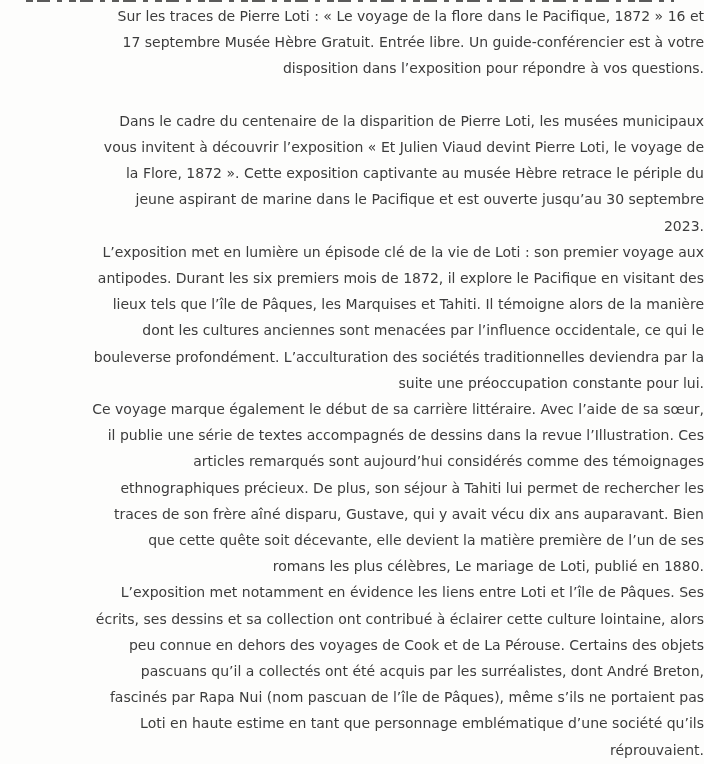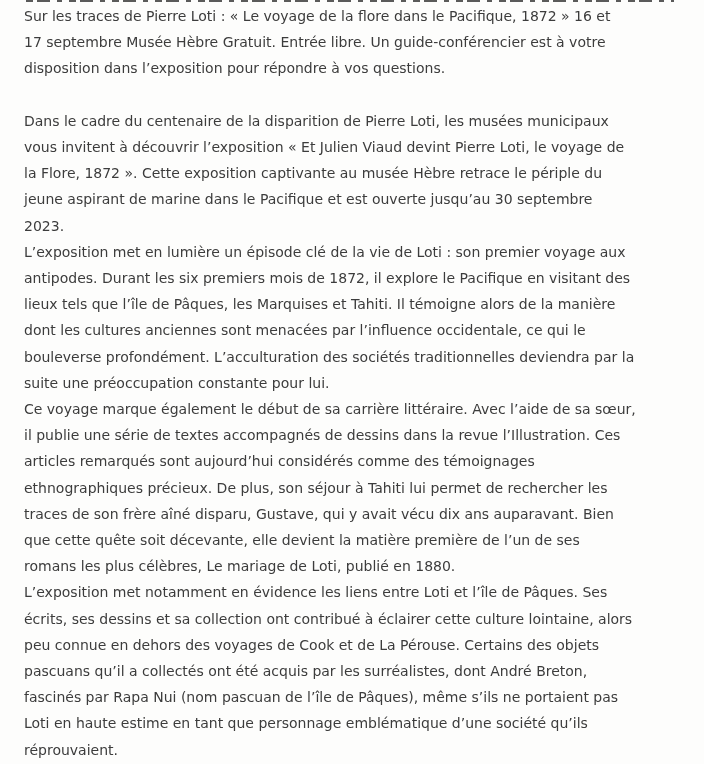--- a/index.html
+++ b/index.html
@@ -41,20 +41,21 @@
       transparent 36px 43px
     );
   }
   .para {
     margin: 0;
     font-size: 14px;
     line-height: 26.2px;
     color: var(--text, #3c3c3c);
     white-space: pre;      
     letter-spacing: 0;
+    text-align: right;
   }
   .blank-line {
     height: 26.2px;
   }
 </style>
 </head>
 <body>
 
 <div class="page">
   <div class="top-remnant"></div>

